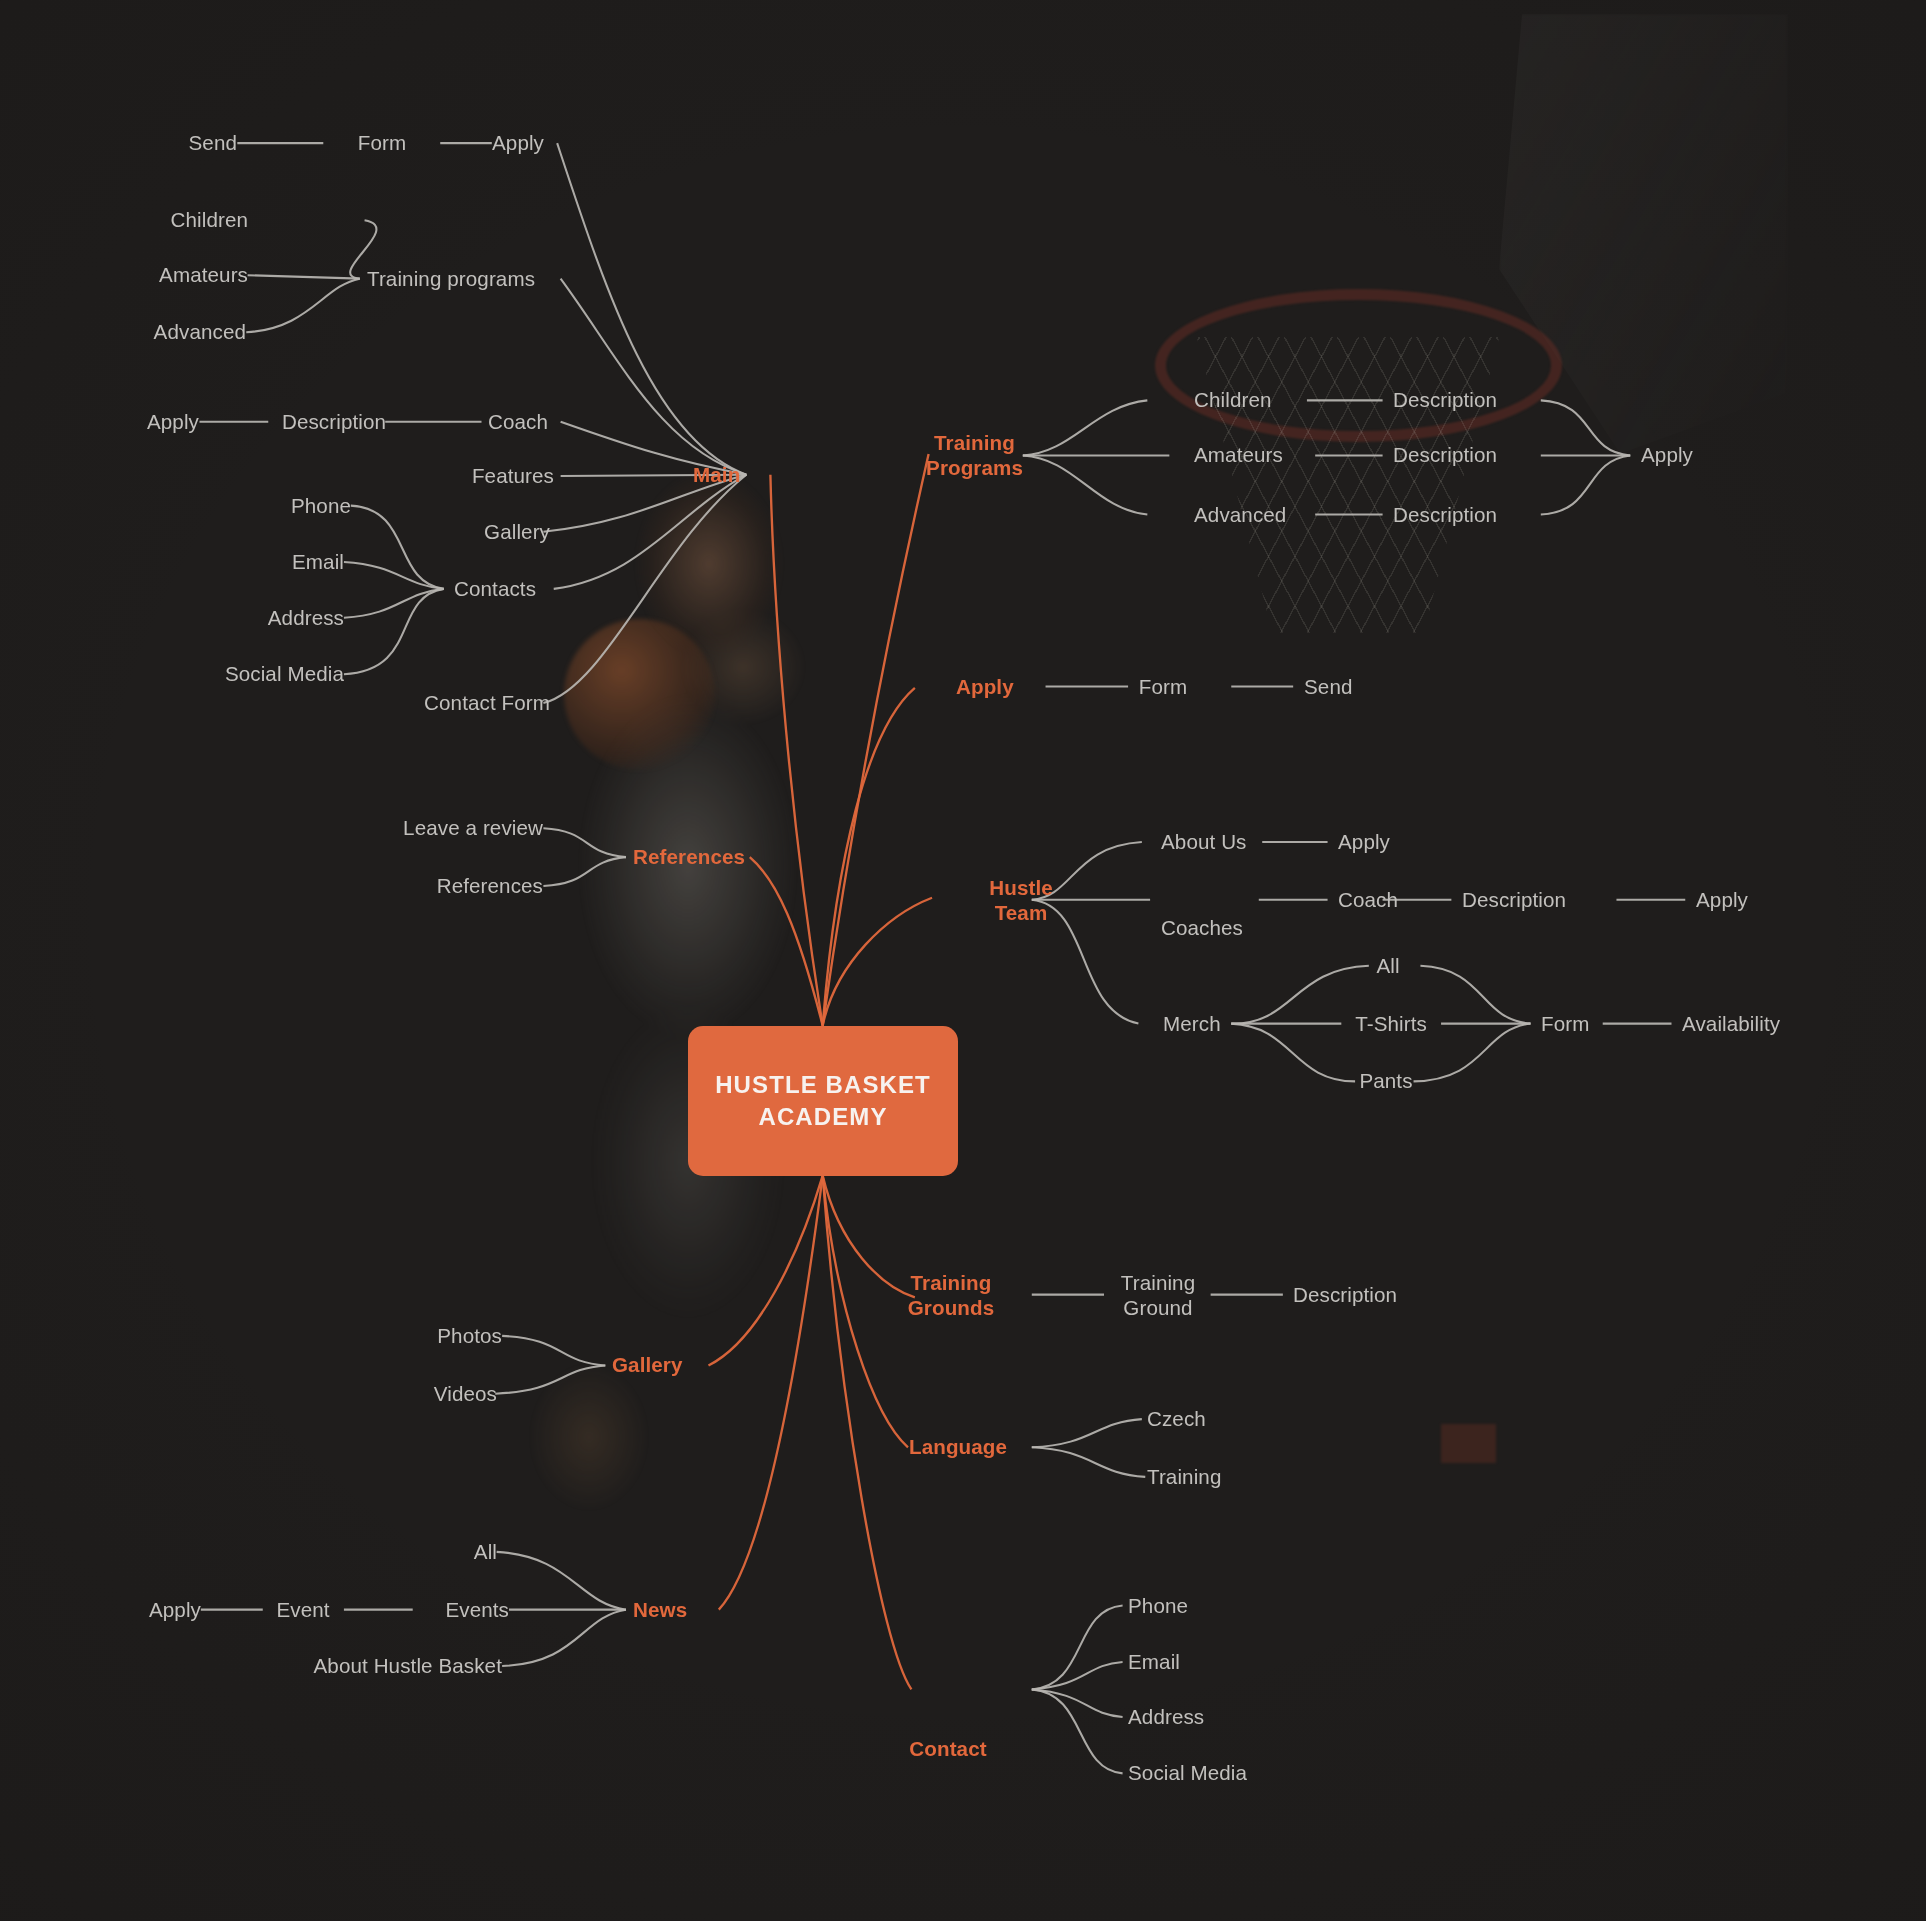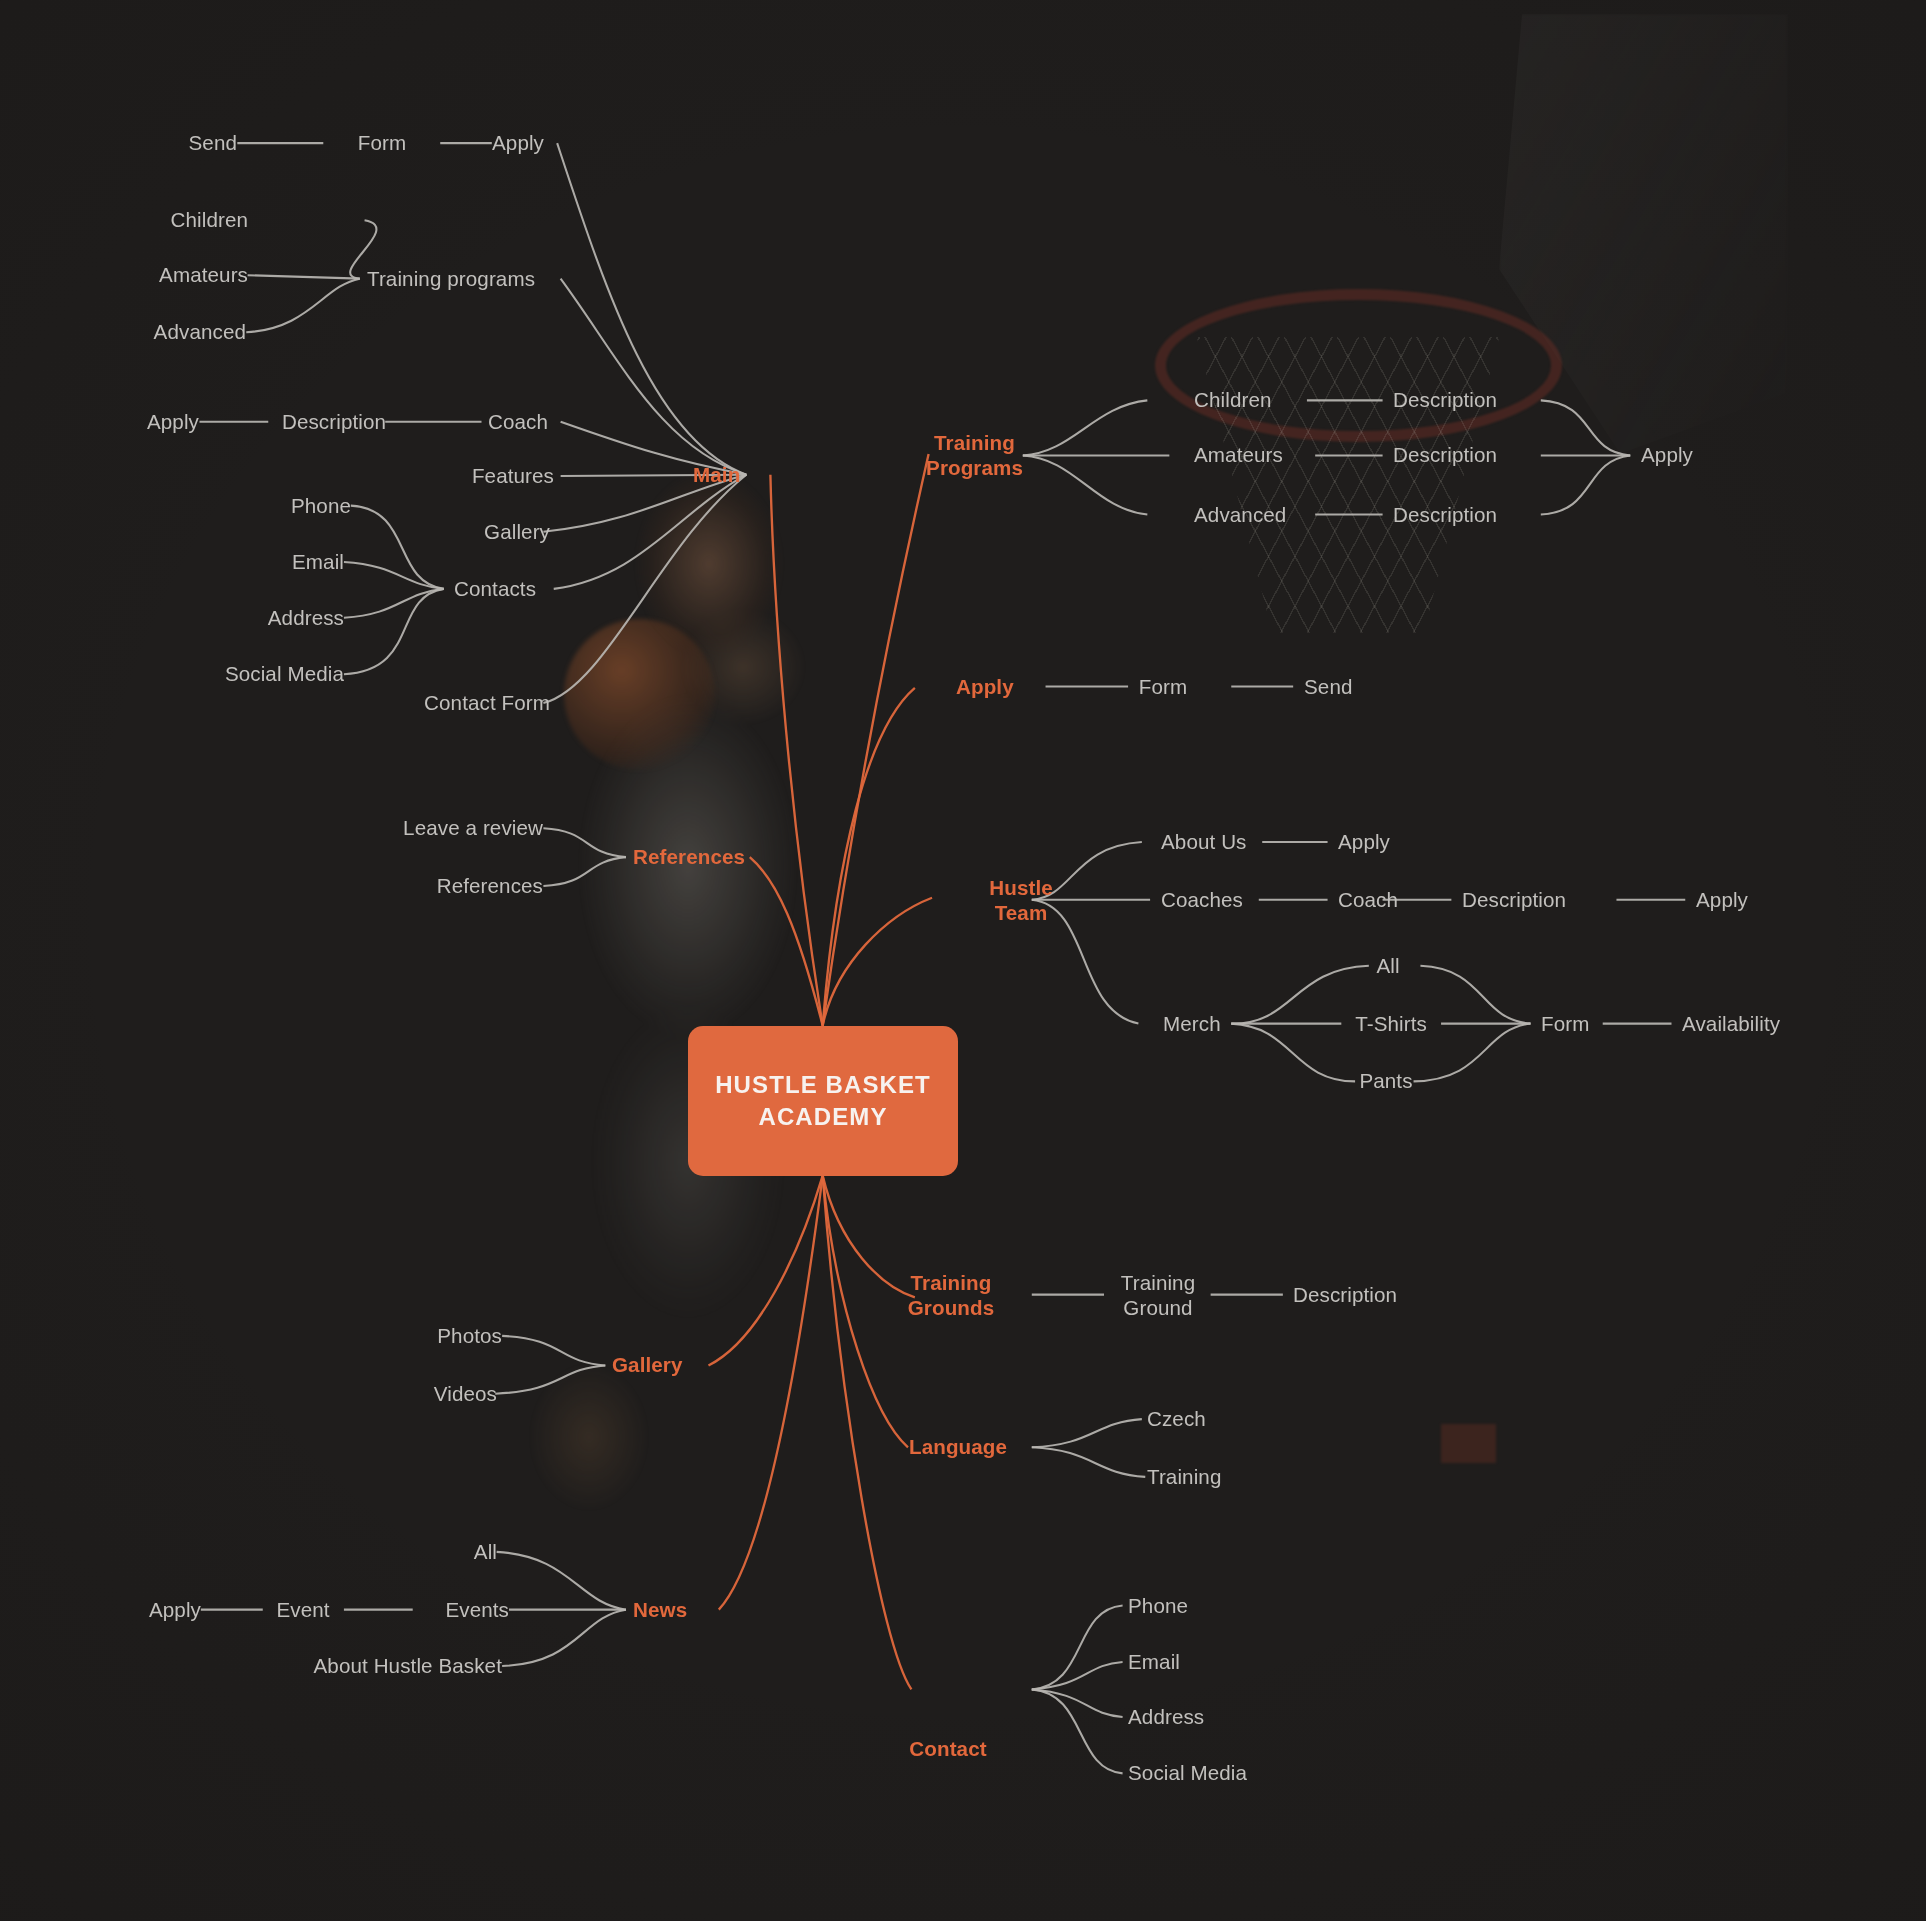--- a/index.html
+++ b/index.html
@@ -216,21 +216,21 @@
   <div class="node accent r" style="left:956px;top:687px">Apply</div>
   <div class="node c" style="left:1163px;top:687px">Form</div>
   <div class="node r" style="left:1304px;top:687px">Send</div>
 
   <div class="node accent c" style="left:1021px;top:900px">
     <span>Hustle</span><br>
     <span>Team</span>
   </div>
   <div class="node r" style="left:1161px;top:842px">About Us</div>
   <div class="node r" style="left:1338px;top:842px">Apply</div>
-  <div class="node r" style="left:1161px;top:900px">Coaches</div>
+  <div class="node r" style="left:1161px;top:928px">Coaches</div>
   <div class="node r" style="left:1338px;top:900px">Coach</div>
   <div class="node r" style="left:1462px;top:900px">Description</div>
   <div class="node r" style="left:1696px;top:900px">Apply</div>
   <div class="node r" style="left:1163px;top:1024px">Merch</div>
   <div class="node c" style="left:1388px;top:966px">All</div>
   <div class="node c" style="left:1391px;top:1024px">T-Shirts</div>
   <div class="node c" style="left:1386px;top:1081px">Pants</div>
   <div class="node r" style="left:1541px;top:1024px">Form</div>
   <div class="node r" style="left:1682px;top:1024px">Availability</div>
 

